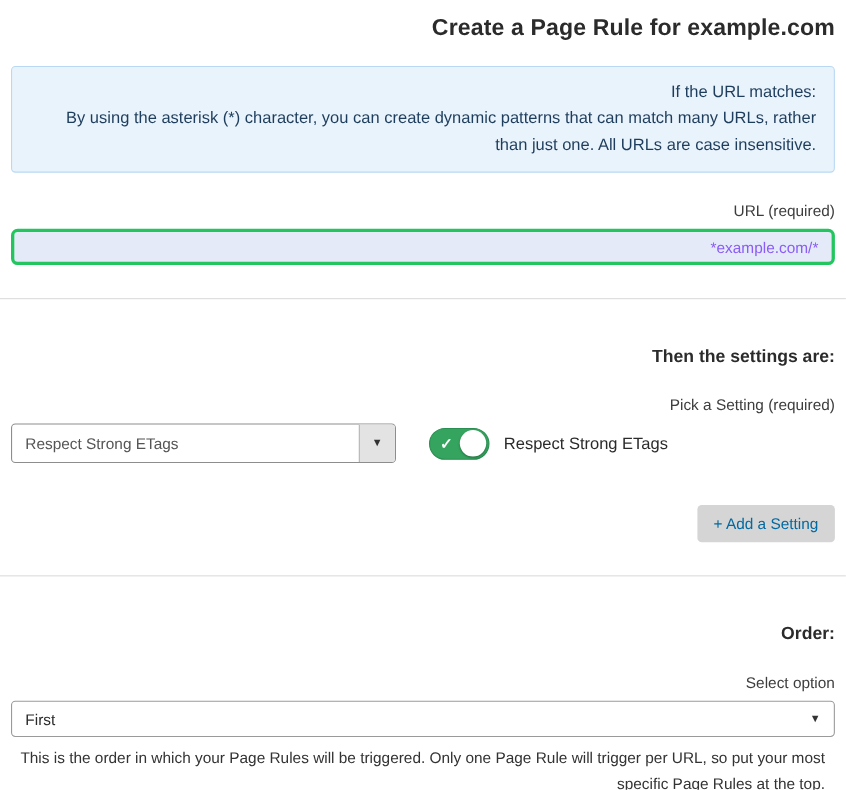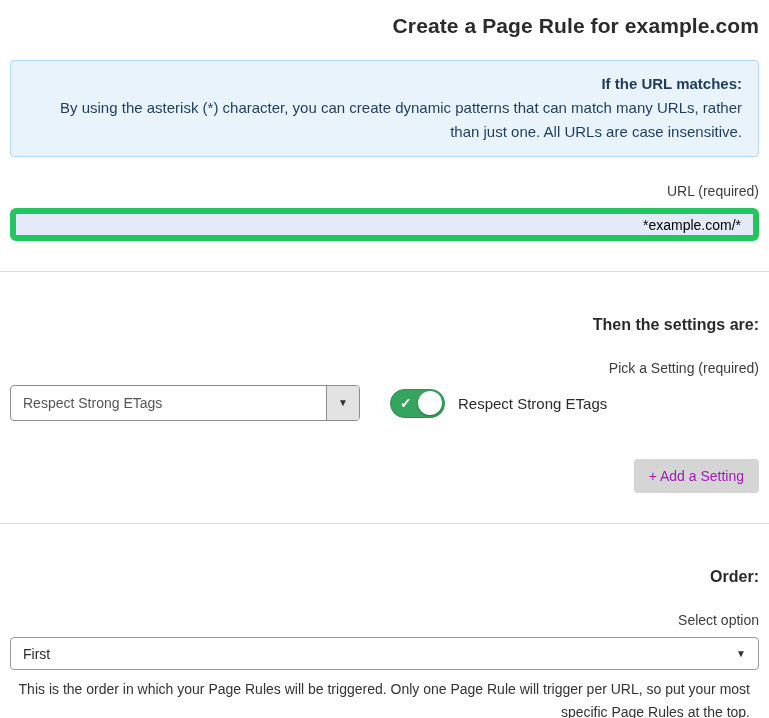--- a/index.html
+++ b/index.html
@@ -25,43 +25,43 @@
   .info-box {
     margin-top: 22px;
     background: #e9f3fc;
     border: 1px solid #b9d9f2;
     border-radius: 4px;
     padding: 11px 16px 12px 16px;
     color: #1e3d5c;
     font-size: 15px;
     line-height: 24px;
   }
-  .info-heading { font-weight: bold; }
+  .info-heading { font-weight: normal; }
   .info-body { max-width: 720px; }
   .info-link { color: #0055cc; text-decoration: underline; cursor: pointer; }
   .info-suffix { color: #1e3d5c; }
 
   .field-label {
     display: block;
     margin-top: 26px;
     font-size: 14px;
     color: #3d3d3d;
   }
 
   .url-input {
     margin-top: 9px;
     width: 100%;
     height: 33px;
     background: #e4eaf8;
-    border: 6px solid #22c55e;
+    border: 3px solid #22c55e;
     border-radius: 6px;
     padding: 0 12px;
     font-family: "Liberation Sans", sans-serif;
     font-size: 14px;
-    color: #000000;
+    color: #8b5cf6;
     outline: none;
   }
 
   hr.divider {
     border: none;
     border-top: 1px solid #dcdcdc;
     margin: 30px -10px 0 -10px;
   }
 
   h2.section-heading {
@@ -152,21 +152,21 @@
   .btn {
     font-family: "Liberation Sans", sans-serif;
     font-size: 14px;
     border: none;
     border-radius: 4px;
     padding: 9px 15px;
     cursor: pointer;
   }
   .btn.grey {
     background: #d5d5d5;
-    color: #a21caf;
+    color: #0369a1;
   }
   .add-setting { margin-top: 38px; }
 
   .order-select {
     margin-top: 9px;
     width: 100%;
     height: 33px;
     background: #ffffff;
     border: 1px solid #9a9a9a;
     border-radius: 4px;

